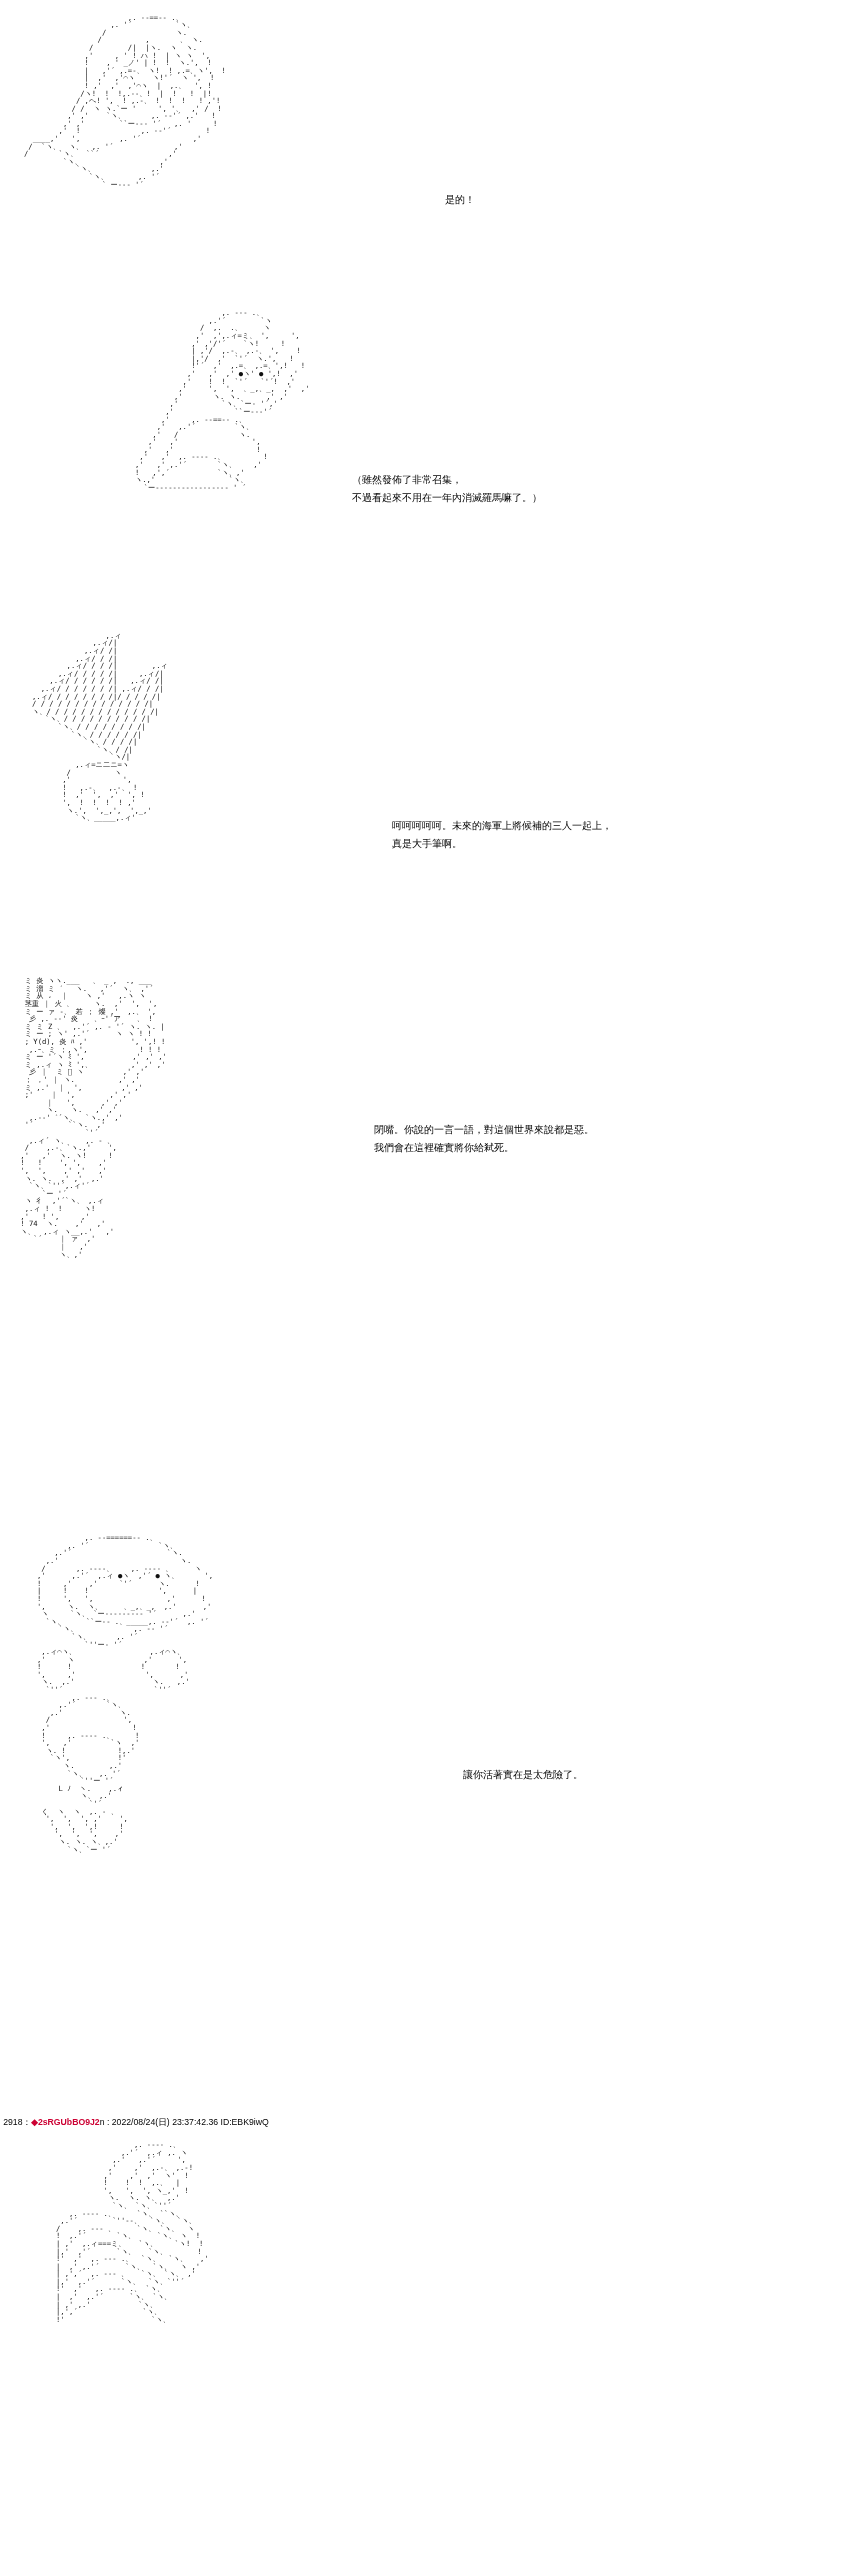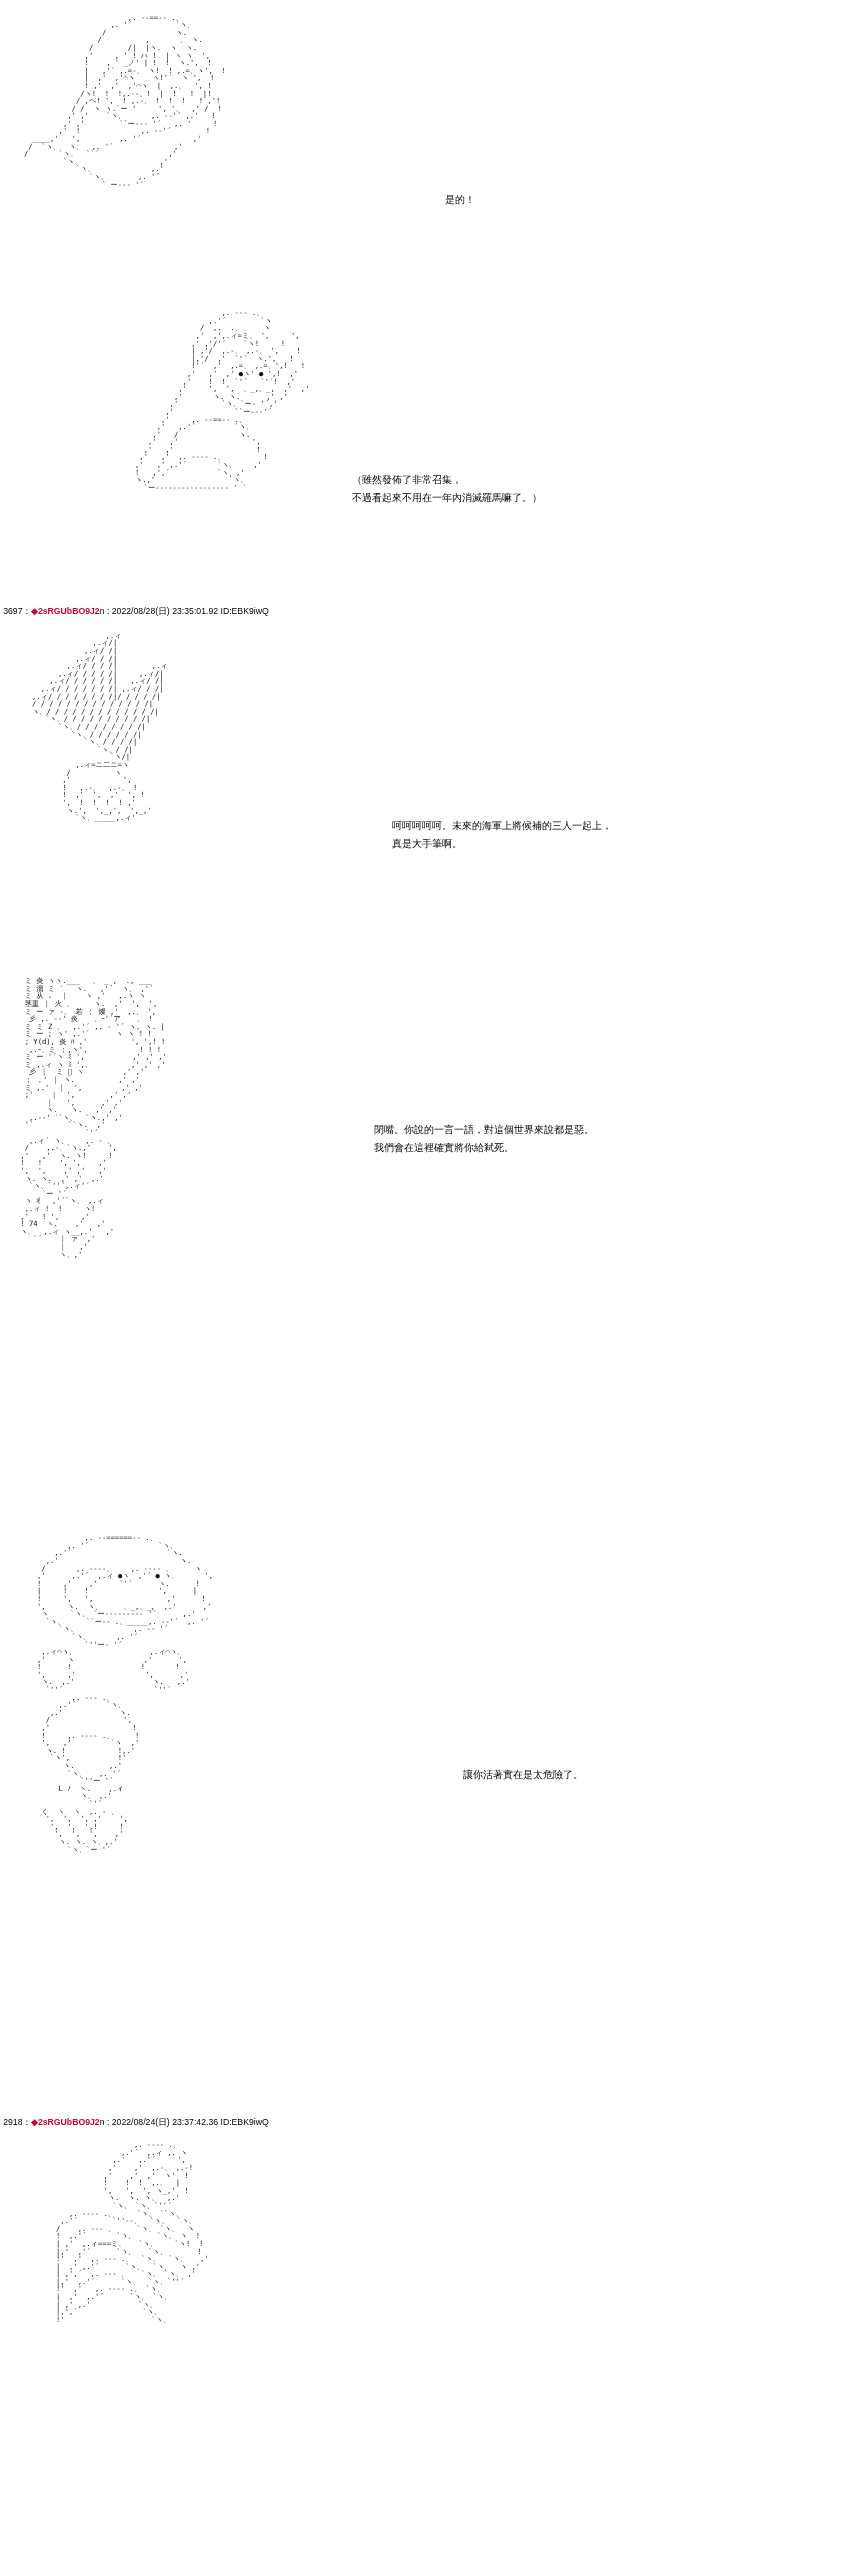--- a/index.html
+++ b/index.html
@@ -112,23 +112,20 @@
  ,'   ,'  ,. -‐‐- .、         !
 ,'   ,' ,.'´       `ヽ、    ,'
 !   ,',´           `ヽ、,'
 ヽ.,'                 `ヽ、
   `ー--------------‐‐‐ ' ´</pre>
     <div class="speech abs" style="left:352px; top:169px;">（雖然發佈了非常召集，
 不過看起來不用在一年內消滅羅馬嘛了。）</div>
   </div>
 
   <div class="post" style="height:366px;">
-    <div class="post-head" style="padding-top:1.6px;">
-      <span class="num">3697</span><span class="sep">：</span><span class="trip">◆2sRGUbBO9J2</span><span class="meta">n</span><span class="meta"> : </span><span class="meta">2022/08/28(日) 23:35:01.92</span><span class="meta"> </span><span class="meta">ID:EBK9iwQ</span>
-    </div>
     <pre class="aa abs" style="left:32px; top:20.7px;">                 ,.ィ
               ,.ィ/|
             ,.ィ/ /|
           ,.ィ/ / /|
         ,.ィ/ / / /|        ,.ィ
       ,.ィ/ / / / /|     ,.ィ/|
     ,.ィ/ / / / / /|   ,.ィ/ /|
   ,.ィ/ / / / / / /| ,.ィ/ / /|
 ,.ィ/ / / / / / / /|/ / / / /|
 / / / / / / / / / / / / / /|

